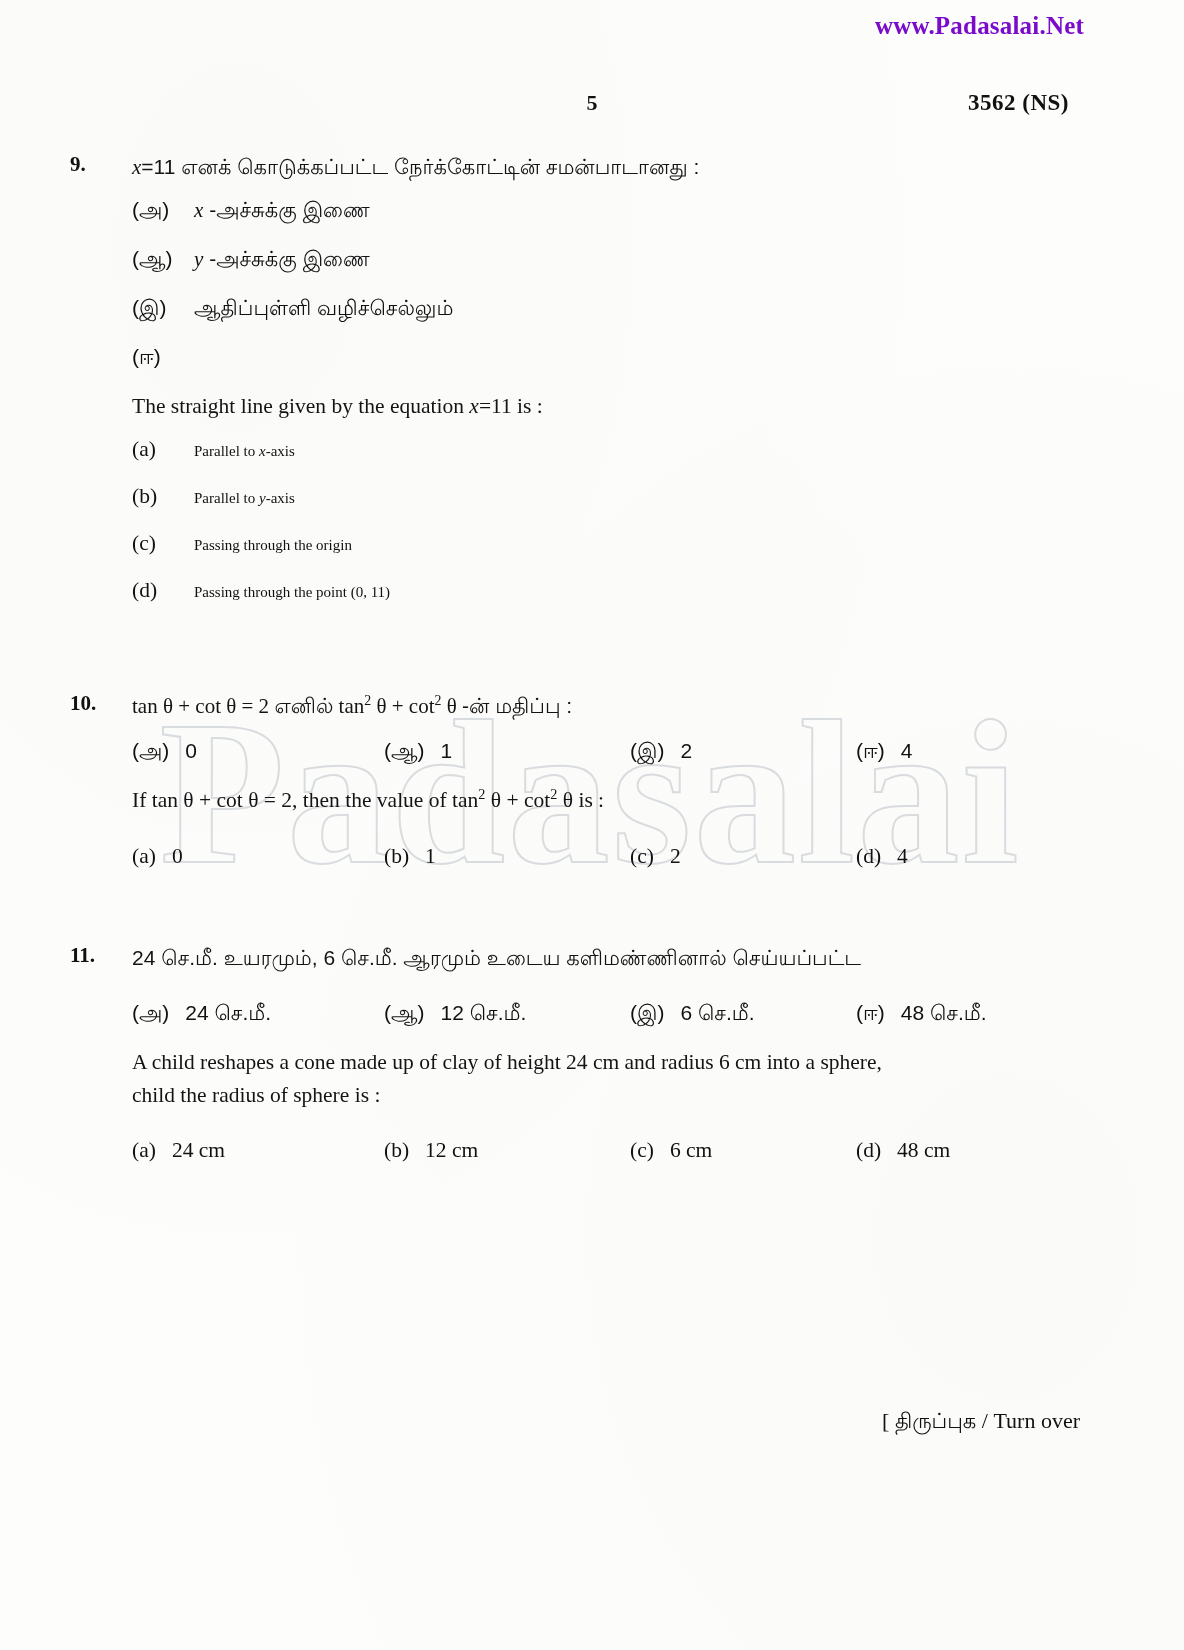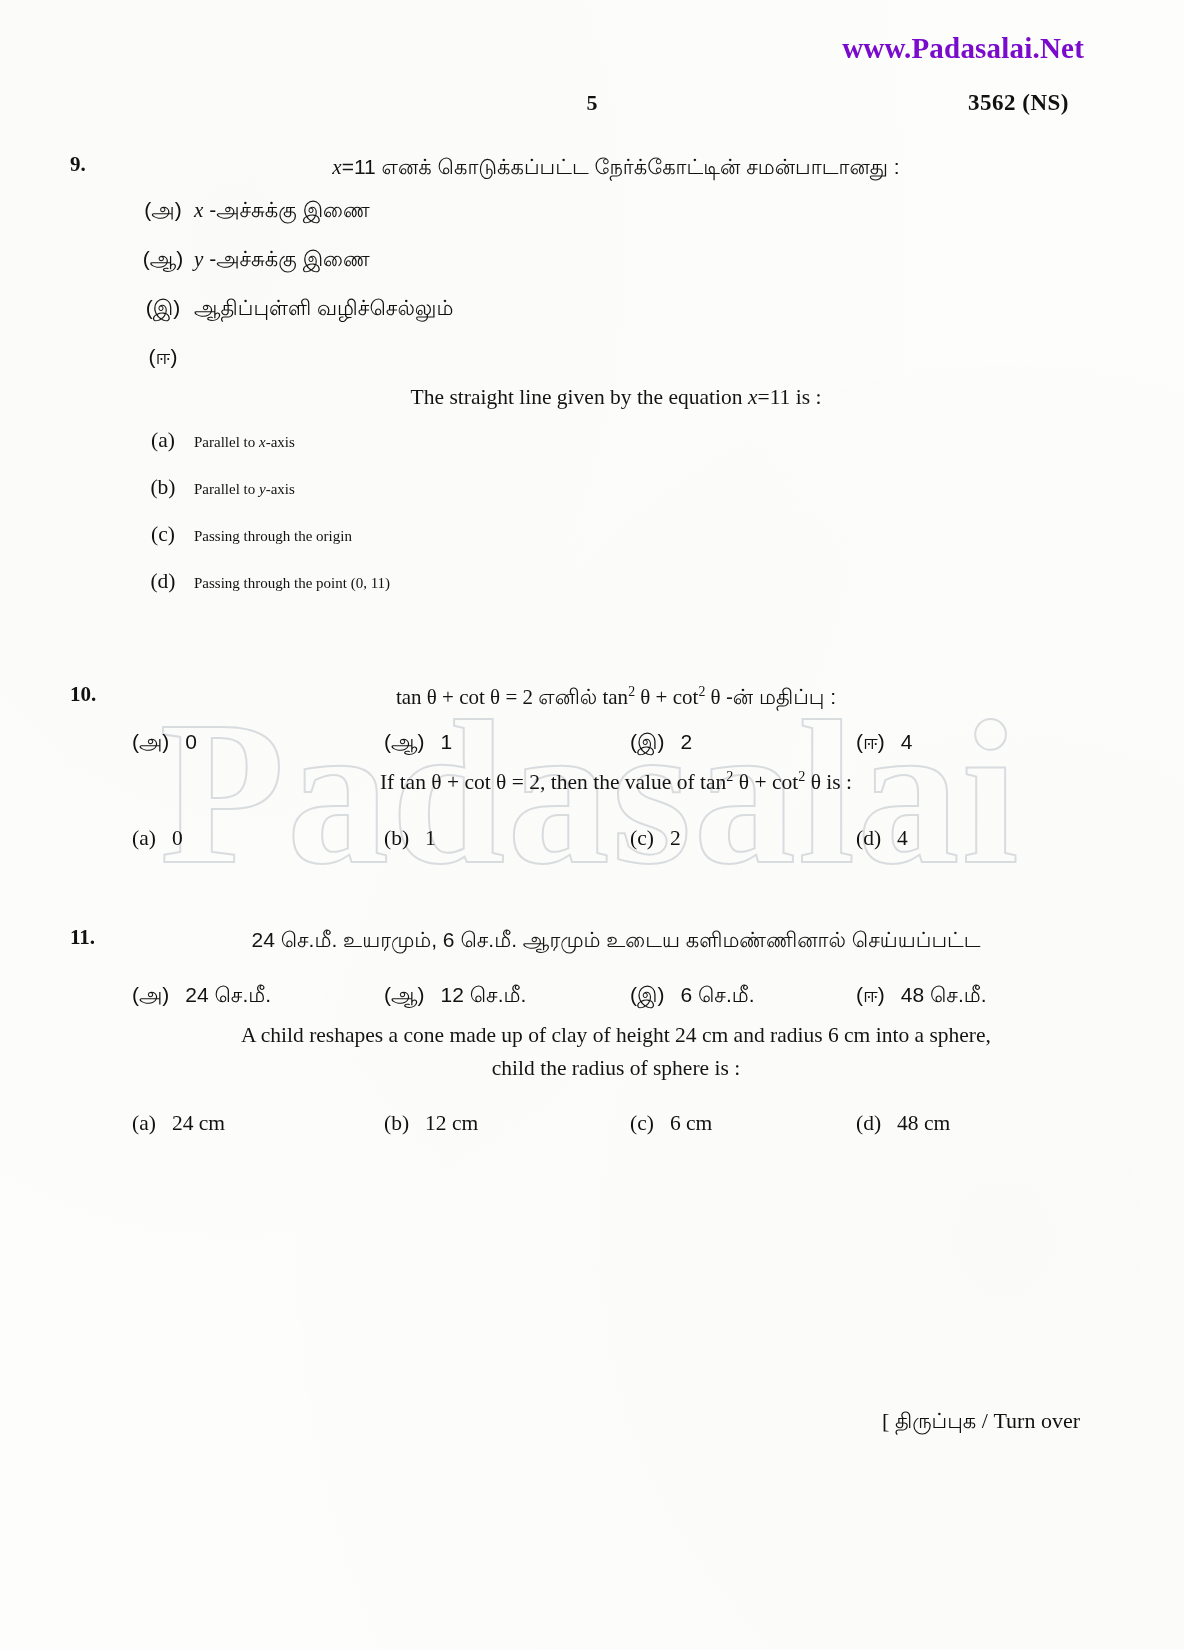--- a/index.html
+++ b/index.html
@@ -50,24 +50,24 @@
     text-shadow: none;
     user-select: none;
     pointer-events: none;
     white-space: nowrap;
     line-height: 1;
   }
 
   
   .wm-url {
     position: absolute;
-    top: 32px;
+    top: 12px;
     right: 100px;
     font-family: "Liberation Serif", "DejaVu Serif", serif;
-    font-size: 29px;
+    font-size: 25px;
     font-weight: 700;
     color: #7a0bcc;
     letter-spacing: 0.2px;
     white-space: nowrap;
   }
 
   
   .hdr {
     position: absolute;
     top: 90px;
@@ -110,21 +110,20 @@
   }
   .q-num {
     width: 62px;
     flex: 0 0 62px;
     font-size: 21px;
     font-weight: 700;
     padding-top: 2px;
   }
   .q-body {
     flex: 1 1 auto;
-    text-align: center;
   }
 
   .ta {
     font-family: "Liberation Sans", "DejaVu Sans", sans-serif;
     font-size: 21px;
     line-height: 1.62;
     color: #141414;
   }
   .en {
     font-family: "Liberation Serif", "DejaVu Serif", serif;
@@ -182,21 +181,21 @@
   .opts-grid.en-grid .cell { font-family: "Liberation Serif", "DejaVu Serif", serif; font-size: 21.5px; }
   .cell .k { margin-right: 16px; white-space: nowrap; }
   .cell .v { white-space: nowrap; }
 
   .g4 .c1 { flex: 0 0 252px; }
   .g4 .c2 { flex: 0 0 246px; }
   .g4 .c3 { flex: 0 0 226px; }
   .g4 .c4 { flex: 0 0 auto; }
 
   .lead-en {
-    margin-top: 9px;
+    margin-top: 18px;
   }
 
   sup {
     font-size: 0.66em;
     vertical-align: super;
     line-height: 0;
   }
   .gap-lg { height: 72px; }
   .gap-xl { height: 86px; }
 

